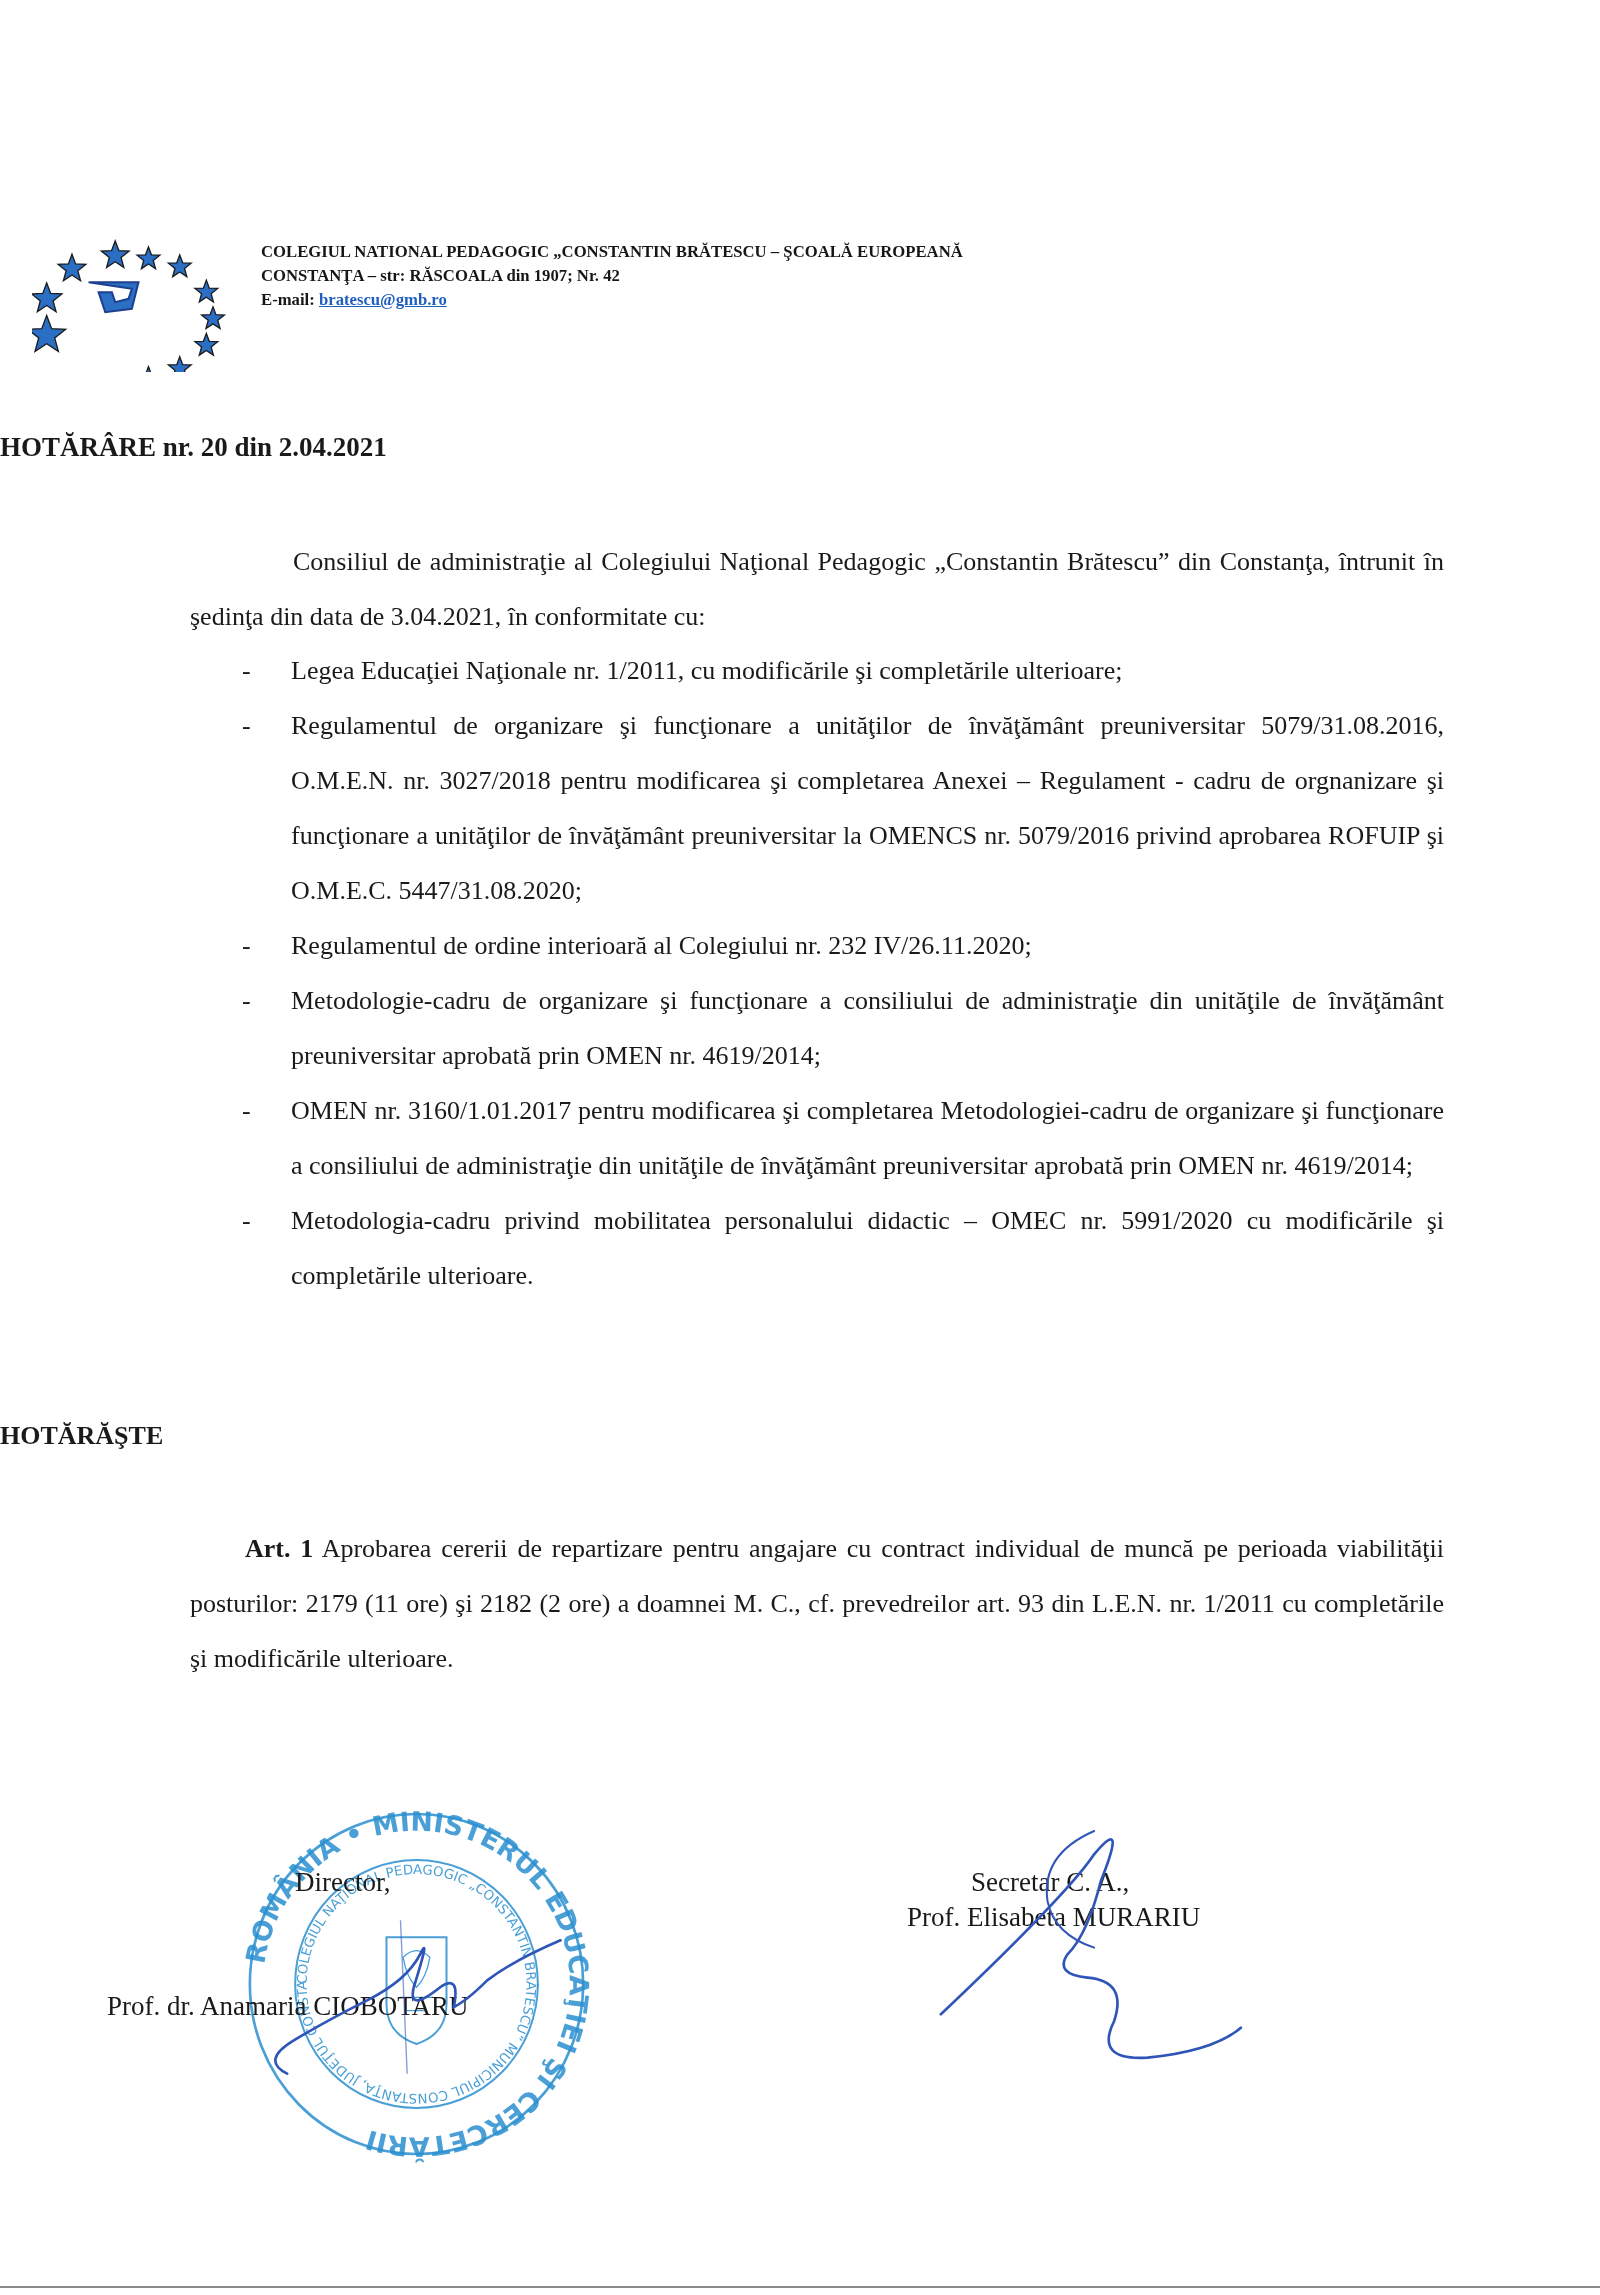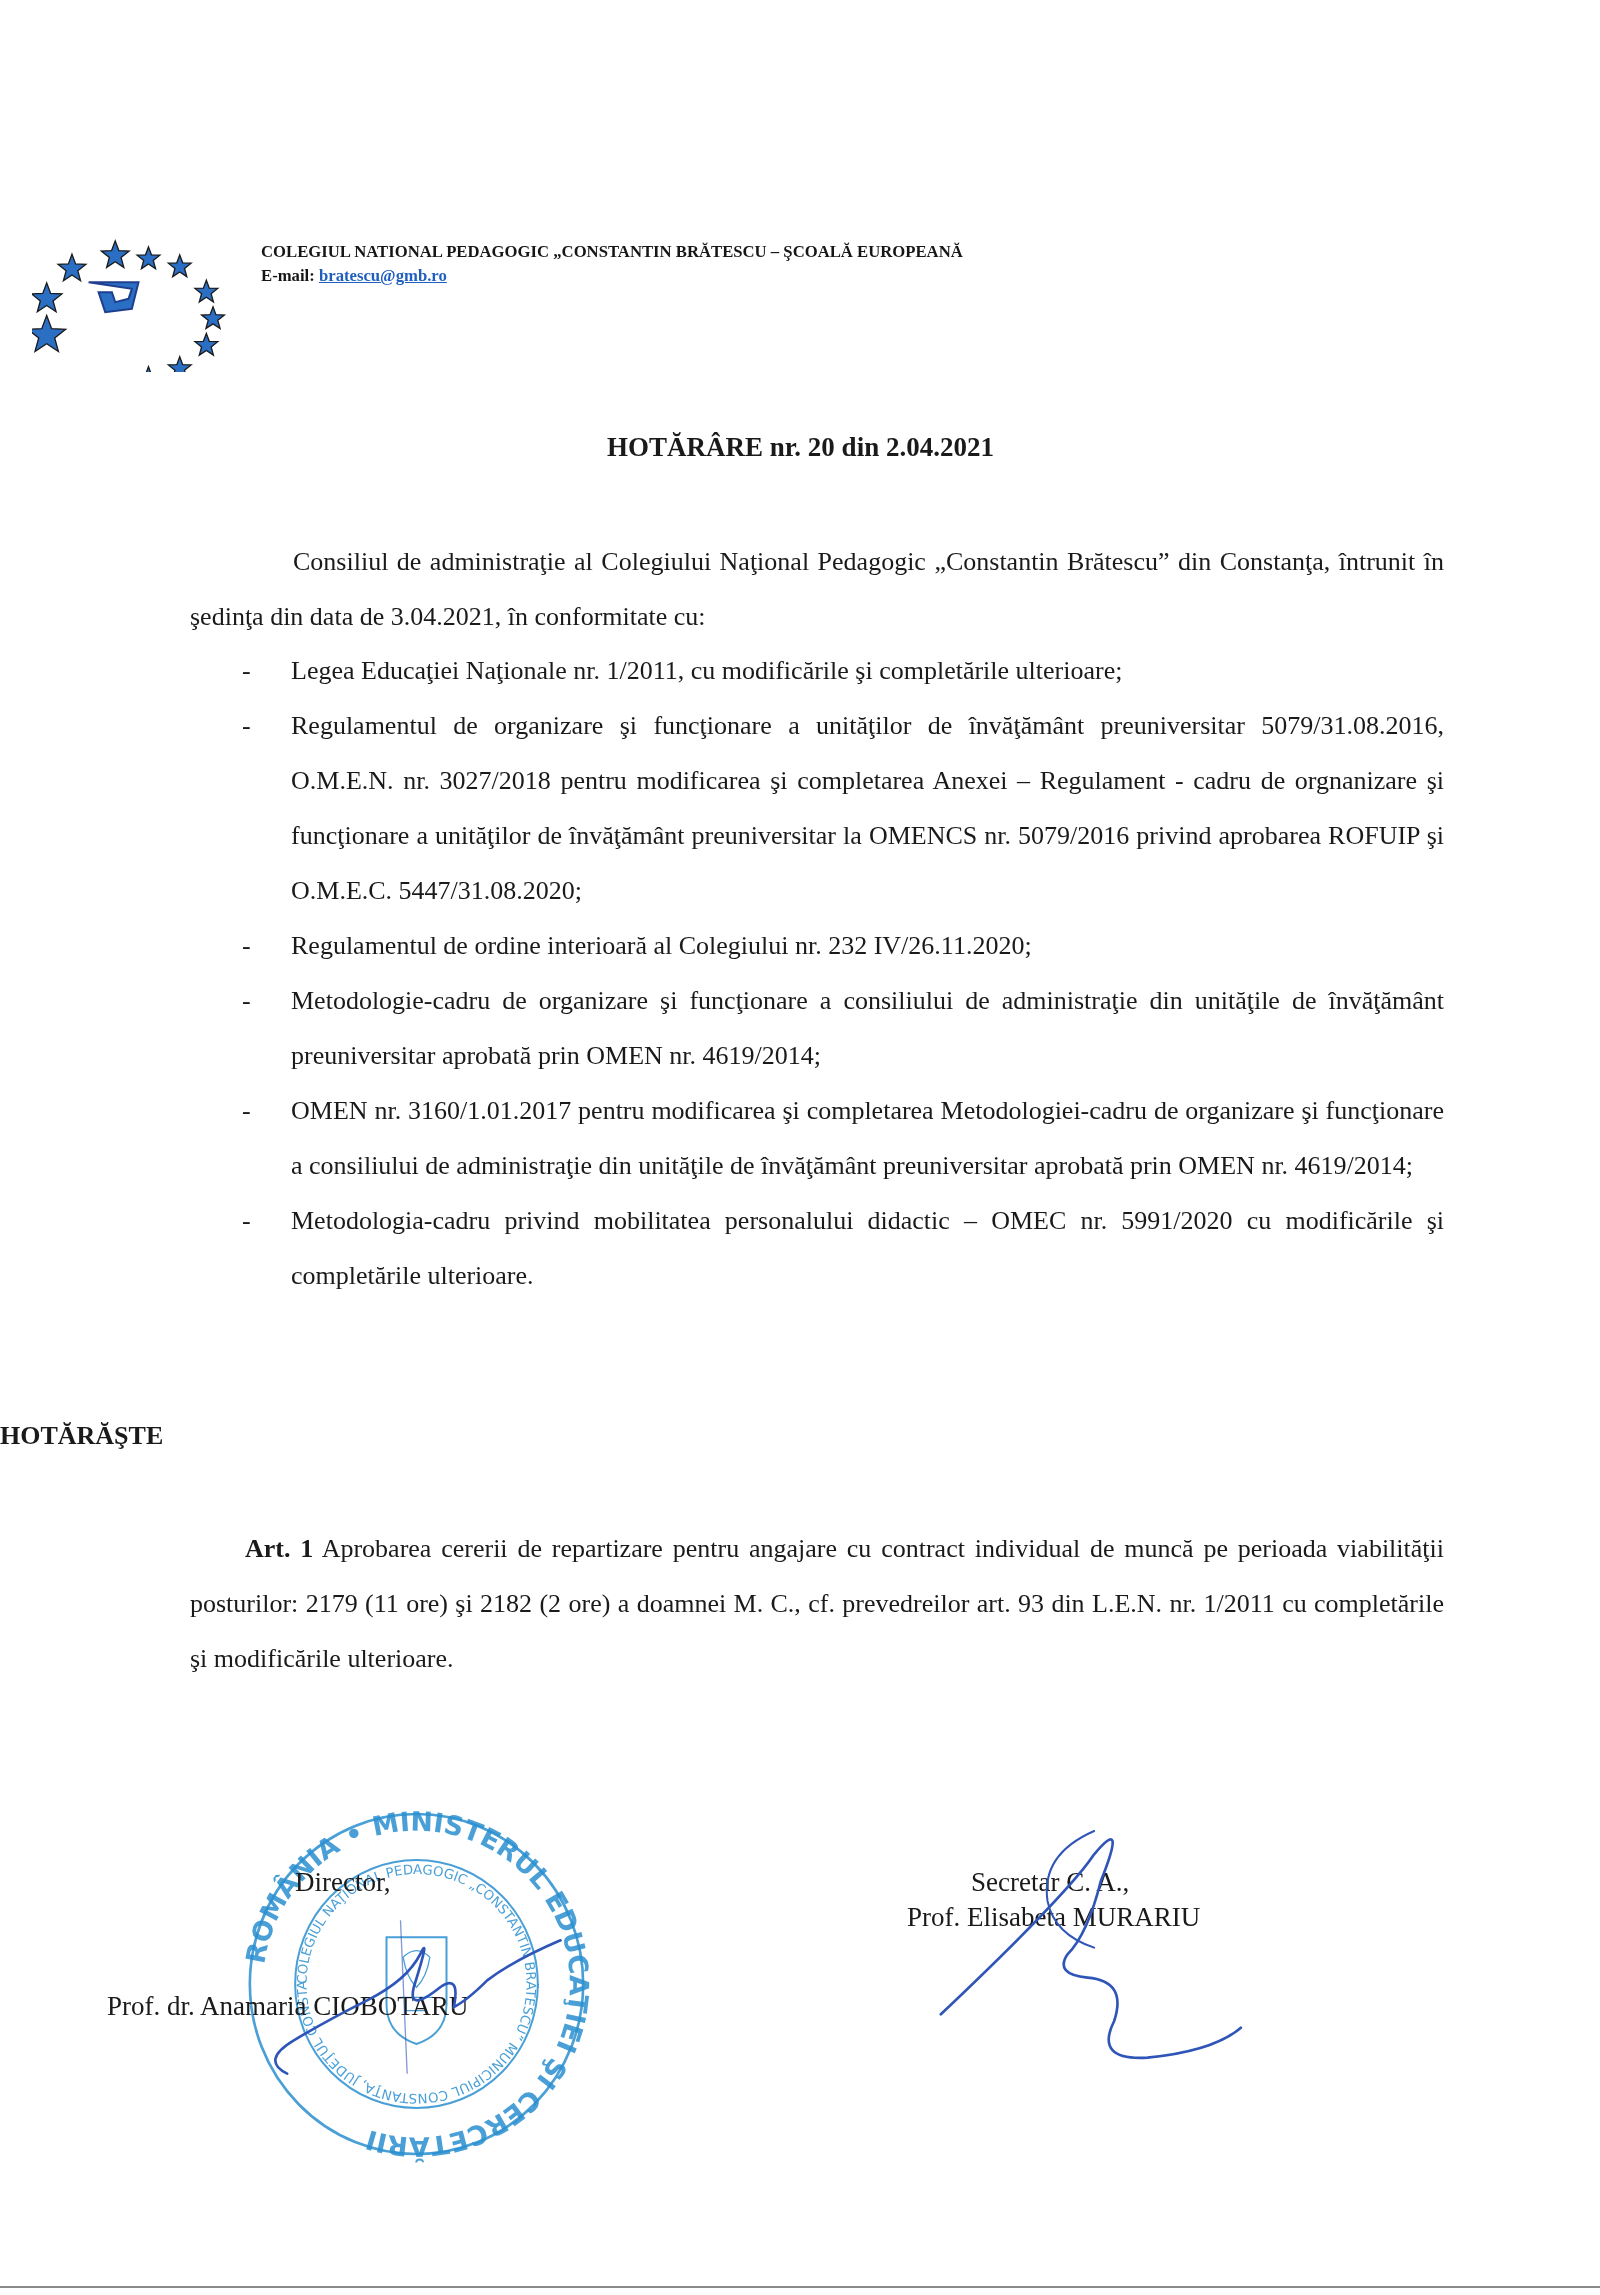--- a/index.html
+++ b/index.html
@@ -6,21 +6,21 @@
   body {
     width: 1601px; height: 2295px; background: #ffffff; position: relative; overflow: hidden;
     font-family: "Liberation Serif", "DejaVu Serif", serif; color: #1a1a1a;
   }
   .abs { position: absolute; }
   
   .logo { left: 32px; top: 219px; width: 213px; height: 153px; }
   .hdr { left: 261px; top: 240px; font-weight: bold; font-size: 16.7px; line-height: 24px; color: #161616; white-space: nowrap; }
   .hdr .email-link { color: #1f5fbf; text-decoration: underline; }
   
-  .title { left: 0; width: 1601px; top: 432px; text-align: center; font-weight: bold; font-size: 27px; }
+  .title { left: 0; width: 1601px; top: 432px; font-weight: bold; font-size: 27px; }
   
   .para { left: 190px; width: 1254px; font-size: 26px; line-height: 55px; text-align: justify; }
   .intro { top: 534px; text-indent: 103px; }
   .list { left: 190px; width: 1254px; top: 643px; margin: 0; padding: 0; list-style: none; font-size: 26px; line-height: 55px; }
   .list li { position: relative; padding-left: 101px; text-align: justify; }
   .list li .dash { position: absolute; left: 52px; top: 0; }
   .decide { left: 0; width: 1601px; top: 1421px; text-align: left; font-weight: bold; font-size: 26px; }
   .art { top: 1521px; text-indent: 55px; }
   .art b { font-weight: bold; }
   
@@ -47,20 +47,21 @@
       <path d="M272.0 132.0 L276.4 143.9 L289.1 144.4 L279.2 152.3 L282.6 164.6 L272.0 157.6 L261.4 164.6 L264.8 152.3 L254.9 144.4 L267.6 143.9 Z" fill="#2a6fc4" stroke="#1b1b1b" stroke-width="2"></path>
       <path d="M262.0 172.0 L266.4 183.9 L279.1 184.4 L269.2 192.3 L272.6 204.6 L262.0 197.6 L251.4 204.6 L254.8 192.3 L244.9 184.4 L257.6 183.9 Z" fill="#2a6fc4" stroke="#1b1b1b" stroke-width="2"></path>
       <path d="M222.0 207.0 L226.4 218.9 L239.1 219.4 L229.2 227.3 L232.6 239.6 L222.0 232.6 L211.4 239.6 L214.8 227.3 L204.9 219.4 L217.6 218.9 Z" fill="#2a6fc4" stroke="#1b1b1b" stroke-width="2"></path>
       <path d="M175.0 222.0 L179.4 233.9 L192.1 234.4 L182.2 242.3 L185.6 254.6 L175.0 247.6 L164.4 254.6 L167.8 242.3 L157.9 234.4 L170.6 233.9 Z" fill="#2a6fc4" stroke="#1b1b1b" stroke-width="2"></path>
       <path d="M140.0 234.0 L143.9 244.6 L155.2 245.1 L146.4 252.1 L149.4 262.9 L140.0 256.7 L130.6 262.9 L133.6 252.1 L124.8 245.1 L136.1 244.6 Z" fill="#2a6fc4" stroke="#1b1b1b" stroke-width="2"></path>
       <path d="M85 95 L160 95 L150 135 L110 140 L100 110 L120 110 L125 125 L145 120 L150 105 Z" fill="#2a6fc4" stroke="#1f3f8f" stroke-width="3"></path>
     </svg>
 </div>
 <div class="abs hdr">
   <div>COLEGIUL NATIONAL PEDAGOGIC „CONSTANTIN BRĂTESCU – ŞCOALĂ EUROPEANĂ</div>
+  <div>CONSTANŢA – str: RĂSCOALA din  1907; Nr. 42</div>
   <div><span>E-mail: </span><span class="email-link">bratescu@gmb.ro</span></div>
 </div>
 
 <div class="abs title">HOTĂRÂRE nr. 20 din 2.04.2021</div>
 
 <div class="abs para intro">Consiliul de administraţie al Colegiului Naţional Pedagogic „Constantin Brătescu” din Constanţa, întrunit în şedinţa din data de 3.04.2021, în conformitate cu:</div>
 
 <ul class="abs list">
   <li><span class="dash">-</span><span>Legea Educaţiei Naţionale nr. 1/2011, cu modificările şi completările ulterioare;</span></li>
   <li><span class="dash">-</span><span>Regulamentul de organizare şi funcţionare a unităţilor de învăţământ preuniversitar 5079/31.08.2016, O.M.E.N. nr. 3027/2018 pentru modificarea şi completarea Anexei – Regulament - cadru de orgnanizare şi funcţionare a unităţilor de învăţământ preuniversitar la OMENCS nr.  5079/2016 privind aprobarea ROFUIP şi O.M.E.C. 5447/31.08.2020;</span></li>

